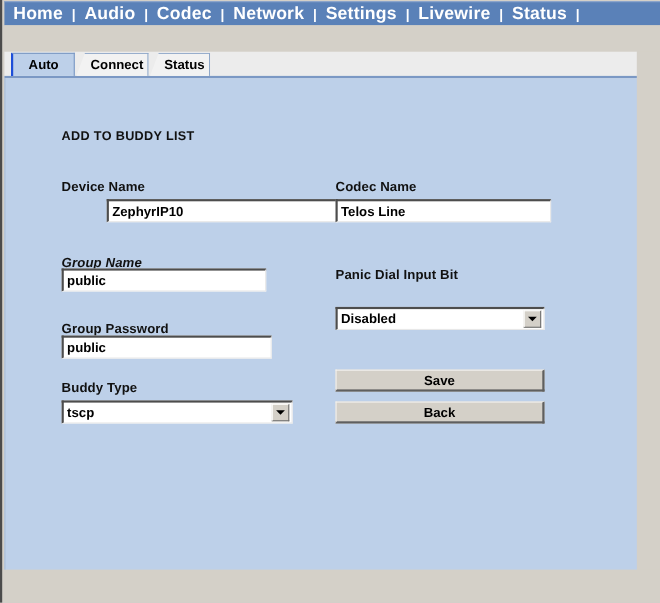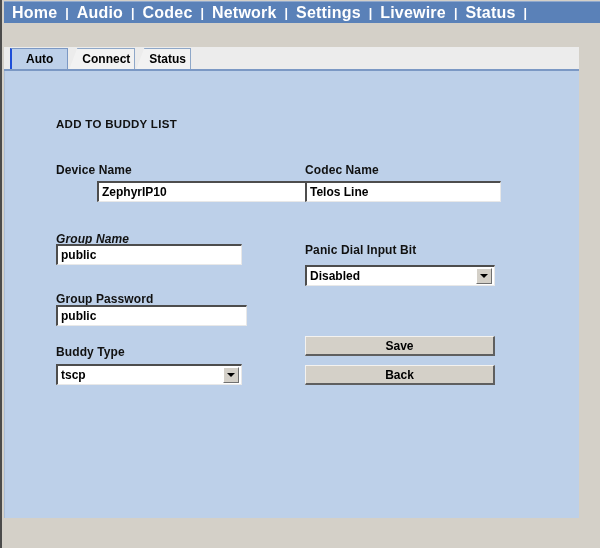--- a/index.html
+++ b/index.html
@@ -275,32 +275,32 @@
     <div class="field-label" style="left:51px; top:92px;">Device Name</div>
     <input class="text-input" type="text" style="left: 51px; top: 110px; width: 210px; margin-left: 41px;" value="ZephyrIP10">
 
     <div class="field-label" style="left:51px; top:161px;font-style:italic;">Group Name</div>
     <input class="text-input" type="text" style="left: 51px; top: 173px; width: 186px;" value="public">
 
     <div class="field-label" style="left:51px; top:221px;">Group Password</div>
     <input class="text-input" type="text" style="left: 51px; top: 234px; width: 191px;" value="public">
 
     <div class="field-label" style="left:51px; top:274px;">Buddy Type</div>
-    <div class="dropdown" style="left:51px; top:293px; width:186px;">
+    <div class="dropdown" style="left:51px; top:293px; width:210px;">
       <span class="dd-value">tscp</span>
       <span class="dd-button">
         <span class="dd-arrow"></span>
       </span>
     </div>
 
     <div class="field-label" style="left:300px; top:92px;">Codec Name</div>
     <input class="text-input" type="text" style="left: 300px; top: 110px; width: 196px;" value="Telos Line">
 
     <div class="field-label" style="left:300px; top:172px;">Panic Dial Input Bit</div>
-    <div class="dropdown" style="left:300px; top:194px; width:190px;gap:32px;">
+    <div class="dropdown" style="left:300px; top:208px; width:190px;gap:32px;">
       <span class="dd-value">Disabled</span>
       <span class="dd-button">
         <span class="dd-arrow"></span>
       </span>
     </div>
 
     <button class="push-button" style="left:300px; top:265px; width:190px;">Save</button>
 
     <button class="push-button" style="left:300px; top:294px; width:190px;">Back</button>
 

